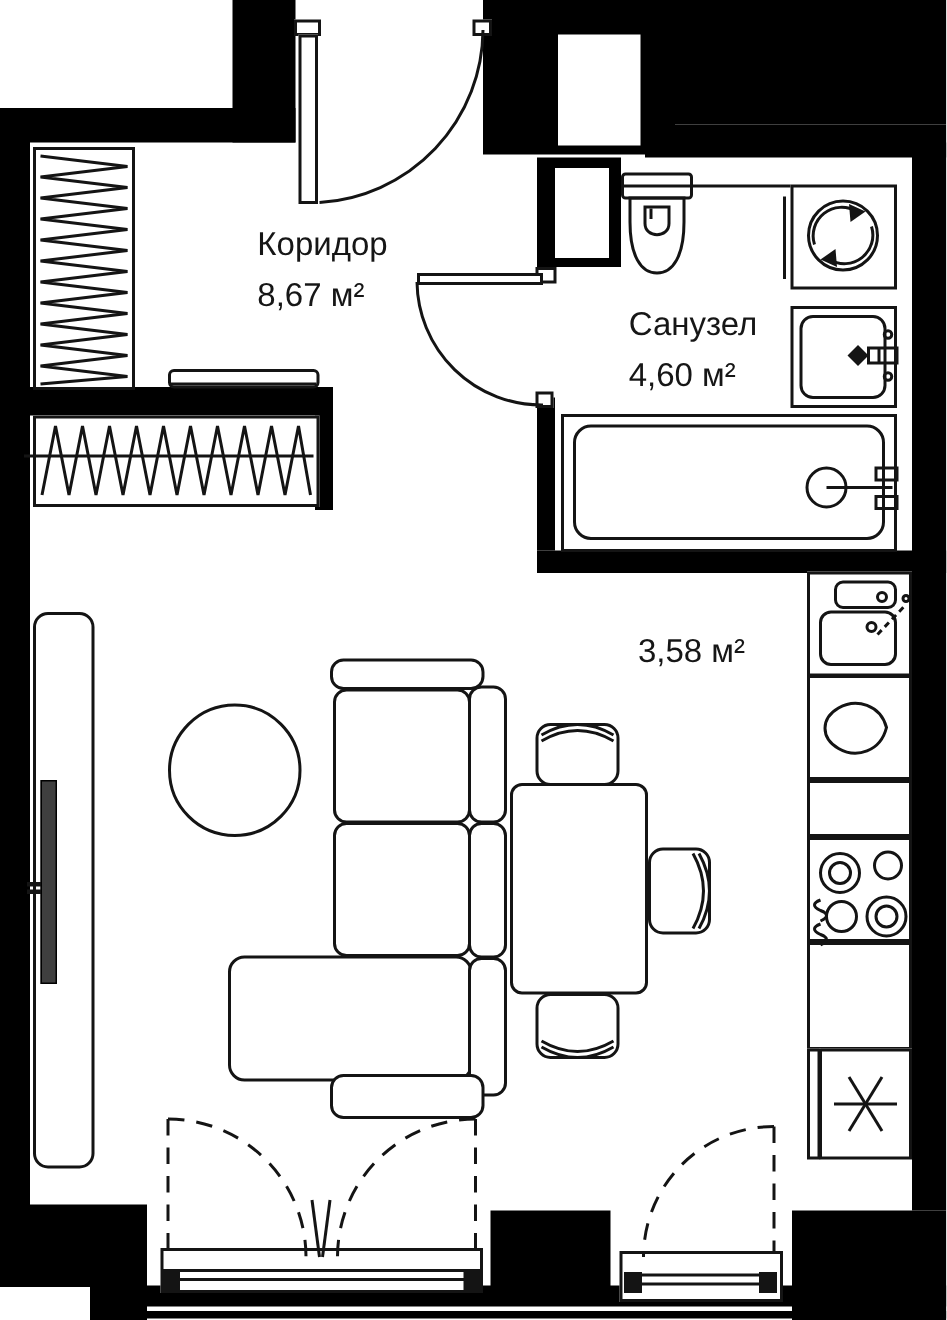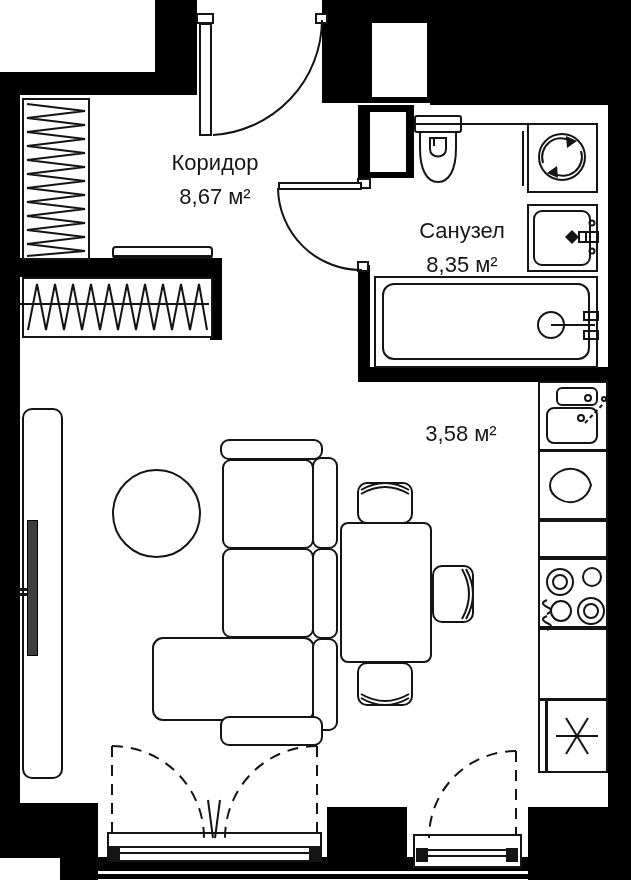--- a/index.html
+++ b/index.html
@@ -5,21 +5,21 @@
   html,body{margin:0;padding:0;background:#fff;}
   .plan{position:relative;width:631px;height:880px;background:#fff;overflow:hidden;
         font-family:"Liberation Sans", sans-serif;}
   .wall{position:absolute;background:#000;}
   .hole{position:absolute;background:#fff;}
   .f{position:absolute;background:#fff;border:2px solid #141414;box-sizing:border-box;}
   .blk{position:absolute;background:#141414;}
   .overlay{position:absolute;left:0;top:0;pointer-events:none;}
   .overlay path,.overlay line,.overlay polyline,.overlay circle,.overlay rect{
       fill:none;stroke:#141414;stroke-width:2px;}
-  .room-label{position:absolute;transform:translateX(-50%);text-align:center;
+  .room-label{position:absolute;transform:translateX(-50%);
       color:#161616;font-size:22px;line-height:34px;white-space:nowrap;}
   .tv{position:absolute;background:#3f3f3f;border:1px solid #000;box-sizing:border-box;}
 </style>
 </head>
 <body>
 
 <div class="plan">
 
   <div class="wall" style="left:155px;top:0;width:42px;height:95px"></div>
   <div class="wall" style="left:0;top:72px;width:197px;height:23px"></div>
@@ -198,21 +198,21 @@
     <g stroke-dasharray="11 8">
       <line x1="516" y1="751" x2="516" y2="836"></line>
       <path d="M 516 751 A 87 87 0 0 0 429 838"></path>
     </g>
   </svg>
 
   <div class="room-label" style="left:215px;top:146px">
     <span style="display:block">Коридор</span>
     <span style="display:block">8,67 м²</span>
   </div>
-  <div class="room-label" style="left:462px;top:214px">
+  <div class="room-label" style="left:462px;top:199px">
     <span style="display:block">Санузел</span>
-    <span style="display:block">8,35 м²</span>
+    <span style="display:block">4,60 м²</span>
   </div>
   <div class="room-label" style="left:461px;top:417px">
     <span style="display:block">3,58 м²</span>
   </div>
 
 </div>
 
 </body></html>

